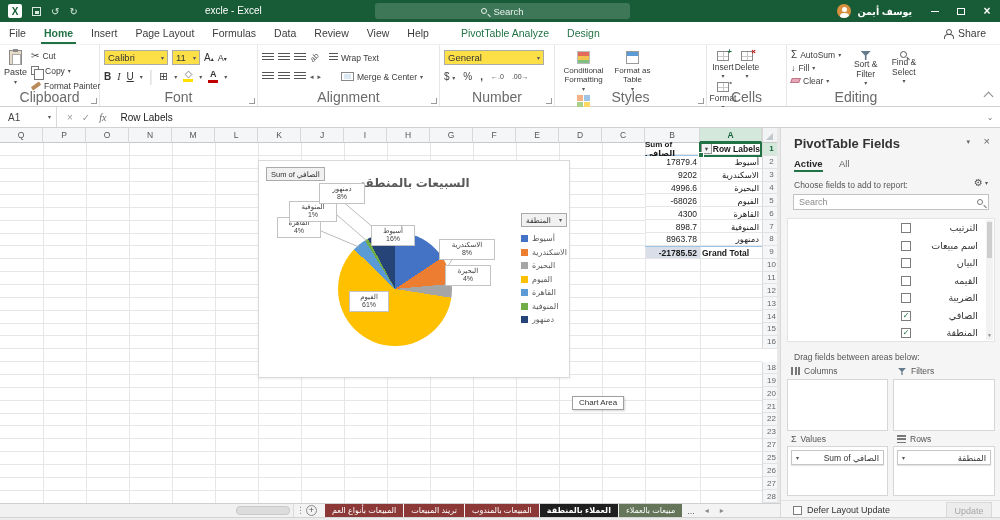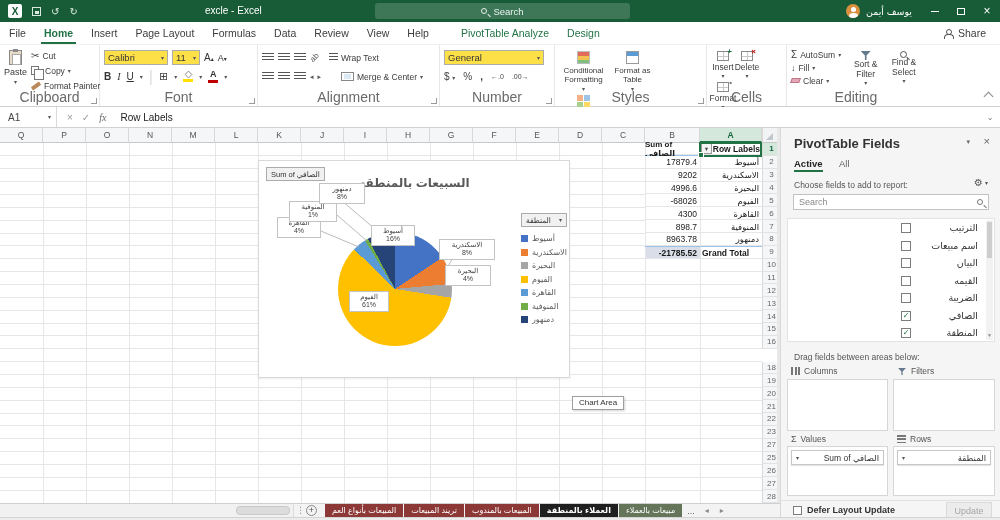--- a/index.html
+++ b/index.html
@@ -12,21 +12,21 @@
   .tb-logo{position:absolute;left:8px;top:4px;width:14px;height:14px;background:#fff;border-radius:2px;
     color:#185c37;font-weight:700;font-size:10px;display:flex;align-items:center;justify-content:center;}
   .tb-q{position:absolute;left:32px;top:0;height:22px;display:flex;align-items:center;gap:10px;color:#d9ead f;color:#d9eade;font-size:10px;}
   .ic-save{width:9px;height:9px;border:1px solid #d9eade;position:relative;}
   .ic-save::after{content:'';position:absolute;left:2px;bottom:1px;width:4px;height:3px;background:#d9eade;}
   .tb-title{position:absolute;left:205px;top:5px;font-size:10px;color:#fff;white-space:nowrap;}
   .tb-search{position:absolute;left:375px;top:3px;width:255px;height:16px;background:rgba(255,255,255,.17);
     border-radius:3px;display:flex;align-items:center;justify-content:center;gap:6px;font-size:9.5px;color:#e9f2ec;}
   .ic-mag{width:6px;height:6px;border:1.3px solid #e9f2ec;border-radius:50%;position:relative;display:inline-block;}
   .ic-mag::after{content:'';position:absolute;width:4px;height:1.3px;background:#e9f2ec;transform:rotate(45deg);left:5px;top:6px;}
-  .tb-right{position:absolute;right:0;top:0;height:22px;display:flex;align-items:center;}
+  .tb-right{position:absolute;right:0;top:0;height:22px;display:flex;align-items:center;font-weight:bold;}
   .avatar{width:14px;height:14px;border-radius:50%;background:#d8903f;position:relative;overflow:hidden;}
   .avatar::before{content:'';position:absolute;left:4.5px;top:2.5px;width:5px;height:5px;border-radius:50%;background:#fff;}
   .avatar::after{content:'';position:absolute;left:2.5px;top:8.5px;width:9px;height:6px;border-radius:50% 50% 0 0;background:#fff;}
   .tb-user{font-size:9.5px;margin:0 10px 0 6px;}
   .winbtn{width:26px;height:22px;display:flex;align-items:center;justify-content:center;color:#fff;}
   .ic-min{width:8px;height:1px;background:#fff;}
   .ic-max{width:8px;height:7px;border:1px solid #fff;}
   .ic-x{font-size:12px;line-height:1;}
 
   
@@ -166,21 +166,21 @@
   .dragtxt{position:absolute;left:13px;top:224px;font-size:8.5px;color:#555;}
   .ahdr{position:absolute;font-size:8.5px;color:#555;display:flex;align-items:center;gap:4px;}
   .ic-cols{width:9px;height:8px;background:repeating-linear-gradient(to right,#777 0 2px,transparent 2px 3.5px);}
   .ic-rowsb{width:9px;height:8px;background:repeating-linear-gradient(to bottom,#777 0 2px,transparent 2px 3.5px);}
   .sig{font-size:9px;color:#555;}
   .abox{position:absolute;background:#fff;border:1px solid #d6d6d6;}
   .chip{position:absolute;left:3px;right:3px;top:3px;height:15px;background:#fff;border:1px solid #c6c6c6;
     box-shadow:0 1px 1px rgba(0,0,0,.1);display:flex;align-items:center;justify-content:space-between;padding:0 4px;font-size:8.5px;color:#333;}
   .chip .txt{direction:ltr;}
   .psep{position:absolute;left:0;right:0;top:372px;height:1px;background:#e1e1e1;}
-  .defer{position:absolute;left:12px;top:377px;display:flex;align-items:flex-end;gap:5px;font-size:9px;color:#333;font-weight:bold;}
+  .defer{position:absolute;left:12px;top:377px;display:flex;align-items:flex-end;gap:5px;font-size:9px;color:#333;}
   .defer .box{width:9px;height:9px;border:1px solid #7c7c7c;background:#fff;}
   .updatebtn{position:absolute;right:8px;top:374px;width:46px;height:17px;background:#ececec;border:1px solid #dadada;
     color:#a6a6a6;font-size:9px;display:flex;align-items:center;justify-content:center;}
 
   
   .tabbar{position:absolute;left:0;top:503px;width:780px;height:14px;background:#f3f3f3;border-top:1px solid #cfcfcf;}
   .hscroll{position:absolute;left:0;top:0;width:294px;height:13px;background:#f1f1f1;border-right:1px solid #dcdcdc;}
   .hthumb{position:absolute;left:236px;top:2px;width:54px;height:9px;background:#dcdcdc;border:1px solid #c9c9c9;border-radius:4px;}
   .tsplit{position:absolute;left:296px;top:0;font-size:9px;color:#9a9a9a;line-height:13px;}
   .addsheet{position:absolute;left:306px;top:1px;width:11px;height:11px;border:1px solid #8a8a8a;border-radius:50%;

